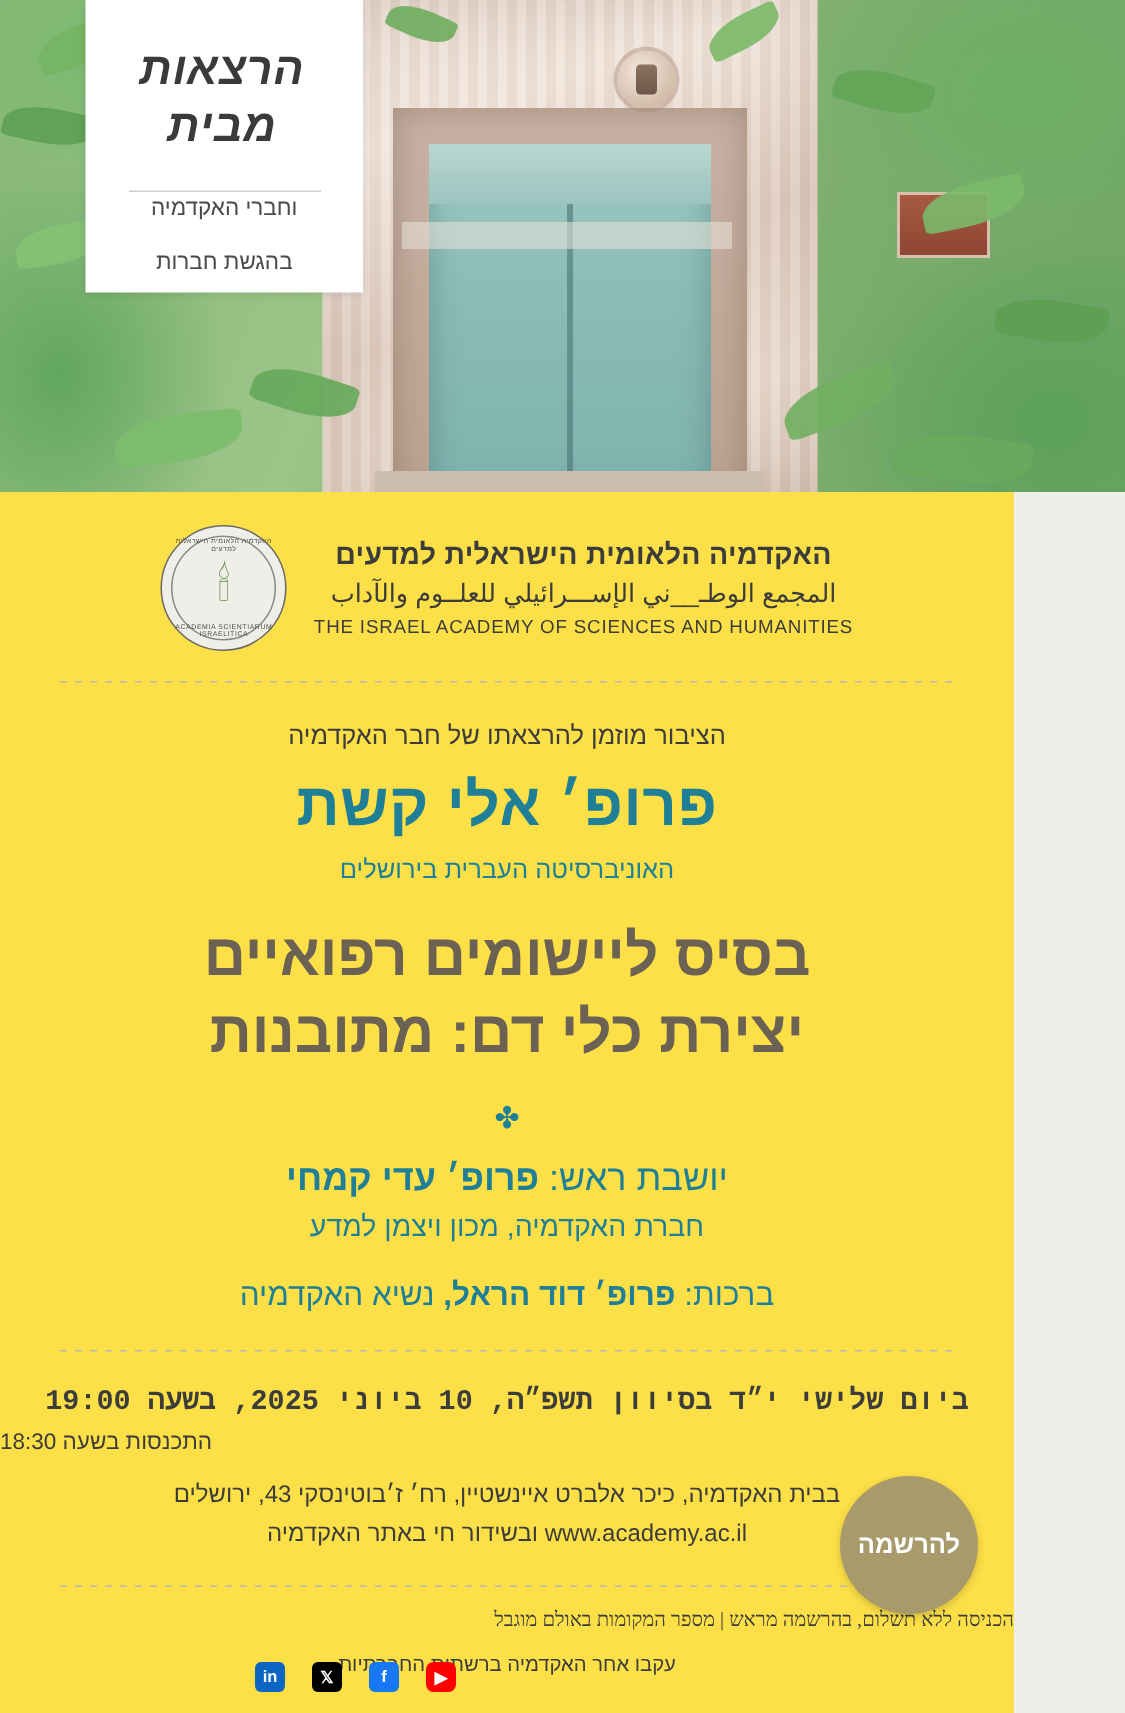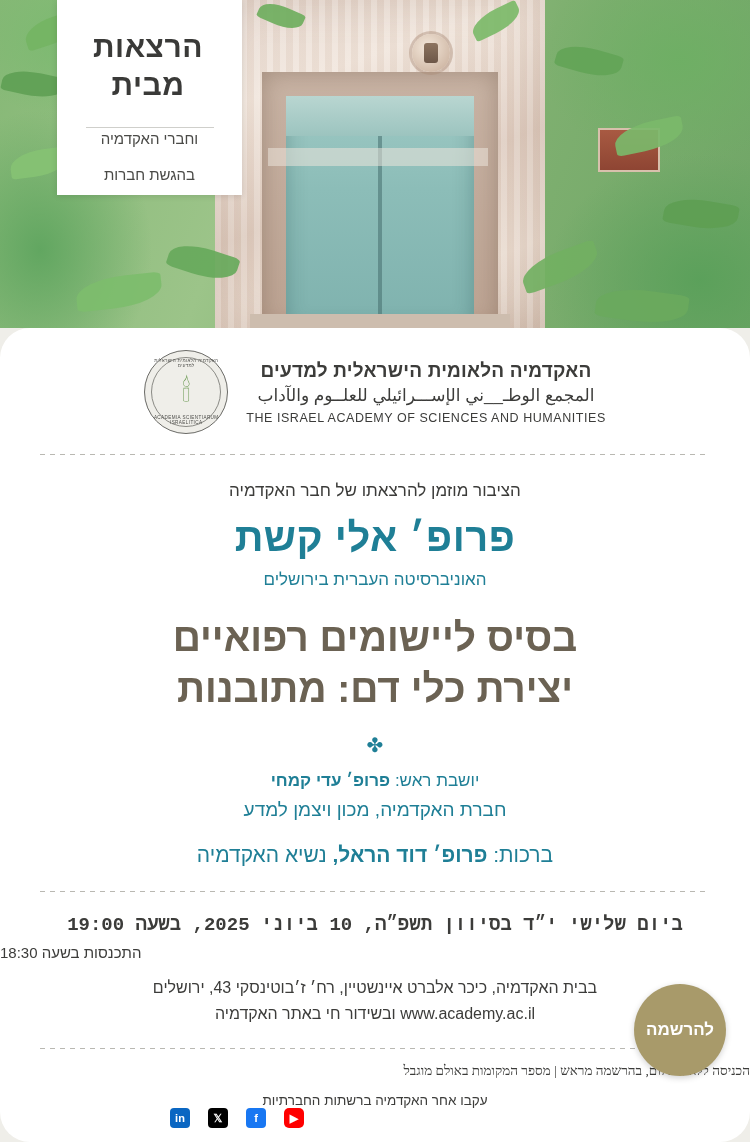--- a/index.html
+++ b/index.html
@@ -47,26 +47,26 @@
      background:linear-gradient(180deg,#a85a42,#8e4533);border:2px solid #d8c0ac;}
   .signboard{position:absolute;left:268px;top:148px;width:220px;height:18px;
      background:rgba(235,228,218,.55);}
   .leaf{position:absolute;border-radius:60% 10% 60% 10%;opacity:.92;}
   .step{position:absolute;left:250px;bottom:0;width:260px;height:14px;background:#cdbdae;}
 
   
   .title-card{position:absolute;left:57px;top:0;width:185px;height:195px;background:#ffffff;
       box-shadow:0 1px 6px rgba(0,0,0,.12);}
   .title-card h1{margin:0;padding:28px 3px 0 0;text-align:center;
-      font-size:30px;line-height:1.28;font-weight:bold;color:#3a3a38;letter-spacing:.5px;}
+      font-size:30px;line-height:1.28;font-weight:bold;color:#3a3a38;letter-spacing:.5px;font-style:italic;}
   .card-rule{width:128px;height:1px;background:#cfcfcb;margin:22px auto 0 auto;}
   .card-sub{margin:0;padding:14px 0 0 0;text-align:center;font-size:15px;line-height:1.45;color:#4a4a47;}
 
   
-  .content{position:absolute;top:328px;left:0;width:750px;height:814px;background:#ffffff;border-radius:30px;}
+  .content{position:absolute;top:328px;left:0;width:676px;height:814px;background:#fde047;}
 
   .org{display:flex;align-items:center;justify-content:center;gap:18px;padding:22px 0 0 0;}
   .org-text{text-align:center;}
   .org-heb{font-size:19px;color:#3c3c3a;font-weight:bold;letter-spacing:.2px;}
   .org-ara{font-size:17px;color:#3c3c3a;margin-top:3px;letter-spacing:1px;}
   .org-eng{font-size:12.5px;color:#3c3c3a;margin-top:5px;letter-spacing:.55px;direction:ltr;text-align:center;}
 
   .seal{width:82px;height:82px;border-radius:50%;flex:0 0 auto;
      background:#efeee9;border:1.5px solid #6a6a66;position:relative;}
   .seal-inner{position:absolute;inset:6px;border-radius:50%;border:1px solid #8a8a85;}
@@ -78,21 +78,21 @@
   .divider{height:1px;margin:20px 40px 0 40px;
      background:repeating-linear-gradient(90deg,#b9b8b2 0 5px,transparent 5px 10px);}
 
   .invite{text-align:center;font-size:17px;color:#3c3c3a;margin-top:26px;}
   .speaker{text-align:center;font-size:40px;font-weight:bold;color:#1f7f96;margin-top:14px;letter-spacing:.5px;}
   .affil{text-align:center;font-size:17px;color:#1f7f96;margin-top:10px;}
   .lecture{text-align:center;font-size:39px;font-weight:bold;color:#6b6253;line-height:1.32;margin-top:22px;}
 
   .bird{text-align:center;margin-top:18px;color:#1f7f96;font-size:20px;}
 
-  .chair{text-align:center;font-size:17px;color:#1f7f96;margin-top:14px;}
+  .chair{text-align:center;font-size:24px;color:#1f7f96;margin-top:14px;}
   .chair b{font-weight:bold;}
   .chair-sub{text-align:center;font-size:19px;color:#1f7f96;margin-top:8px;}
   .greet{text-align:center;font-size:21px;color:#1f7f96;margin-top:22px;}
 
   .when{text-align:center;font-size:19px;font-weight:bold;color:#3c3c3a;margin-top:22px;font-family:Liberation Mono, monospace;}
   .gather{text-align:left;font-size:15px;color:#3c3c3a;margin-top:8px;}
   .where{text-align:center;font-size:16px;color:#3c3c3a;margin-top:14px;line-height:1.6;}
   .where .line2{direction:ltr;}
 
   .footer-note{text-align:right;font-size:13.5px;color:#3c3c3a;margin-top:14px;font-family:Liberation Serif, serif;}

